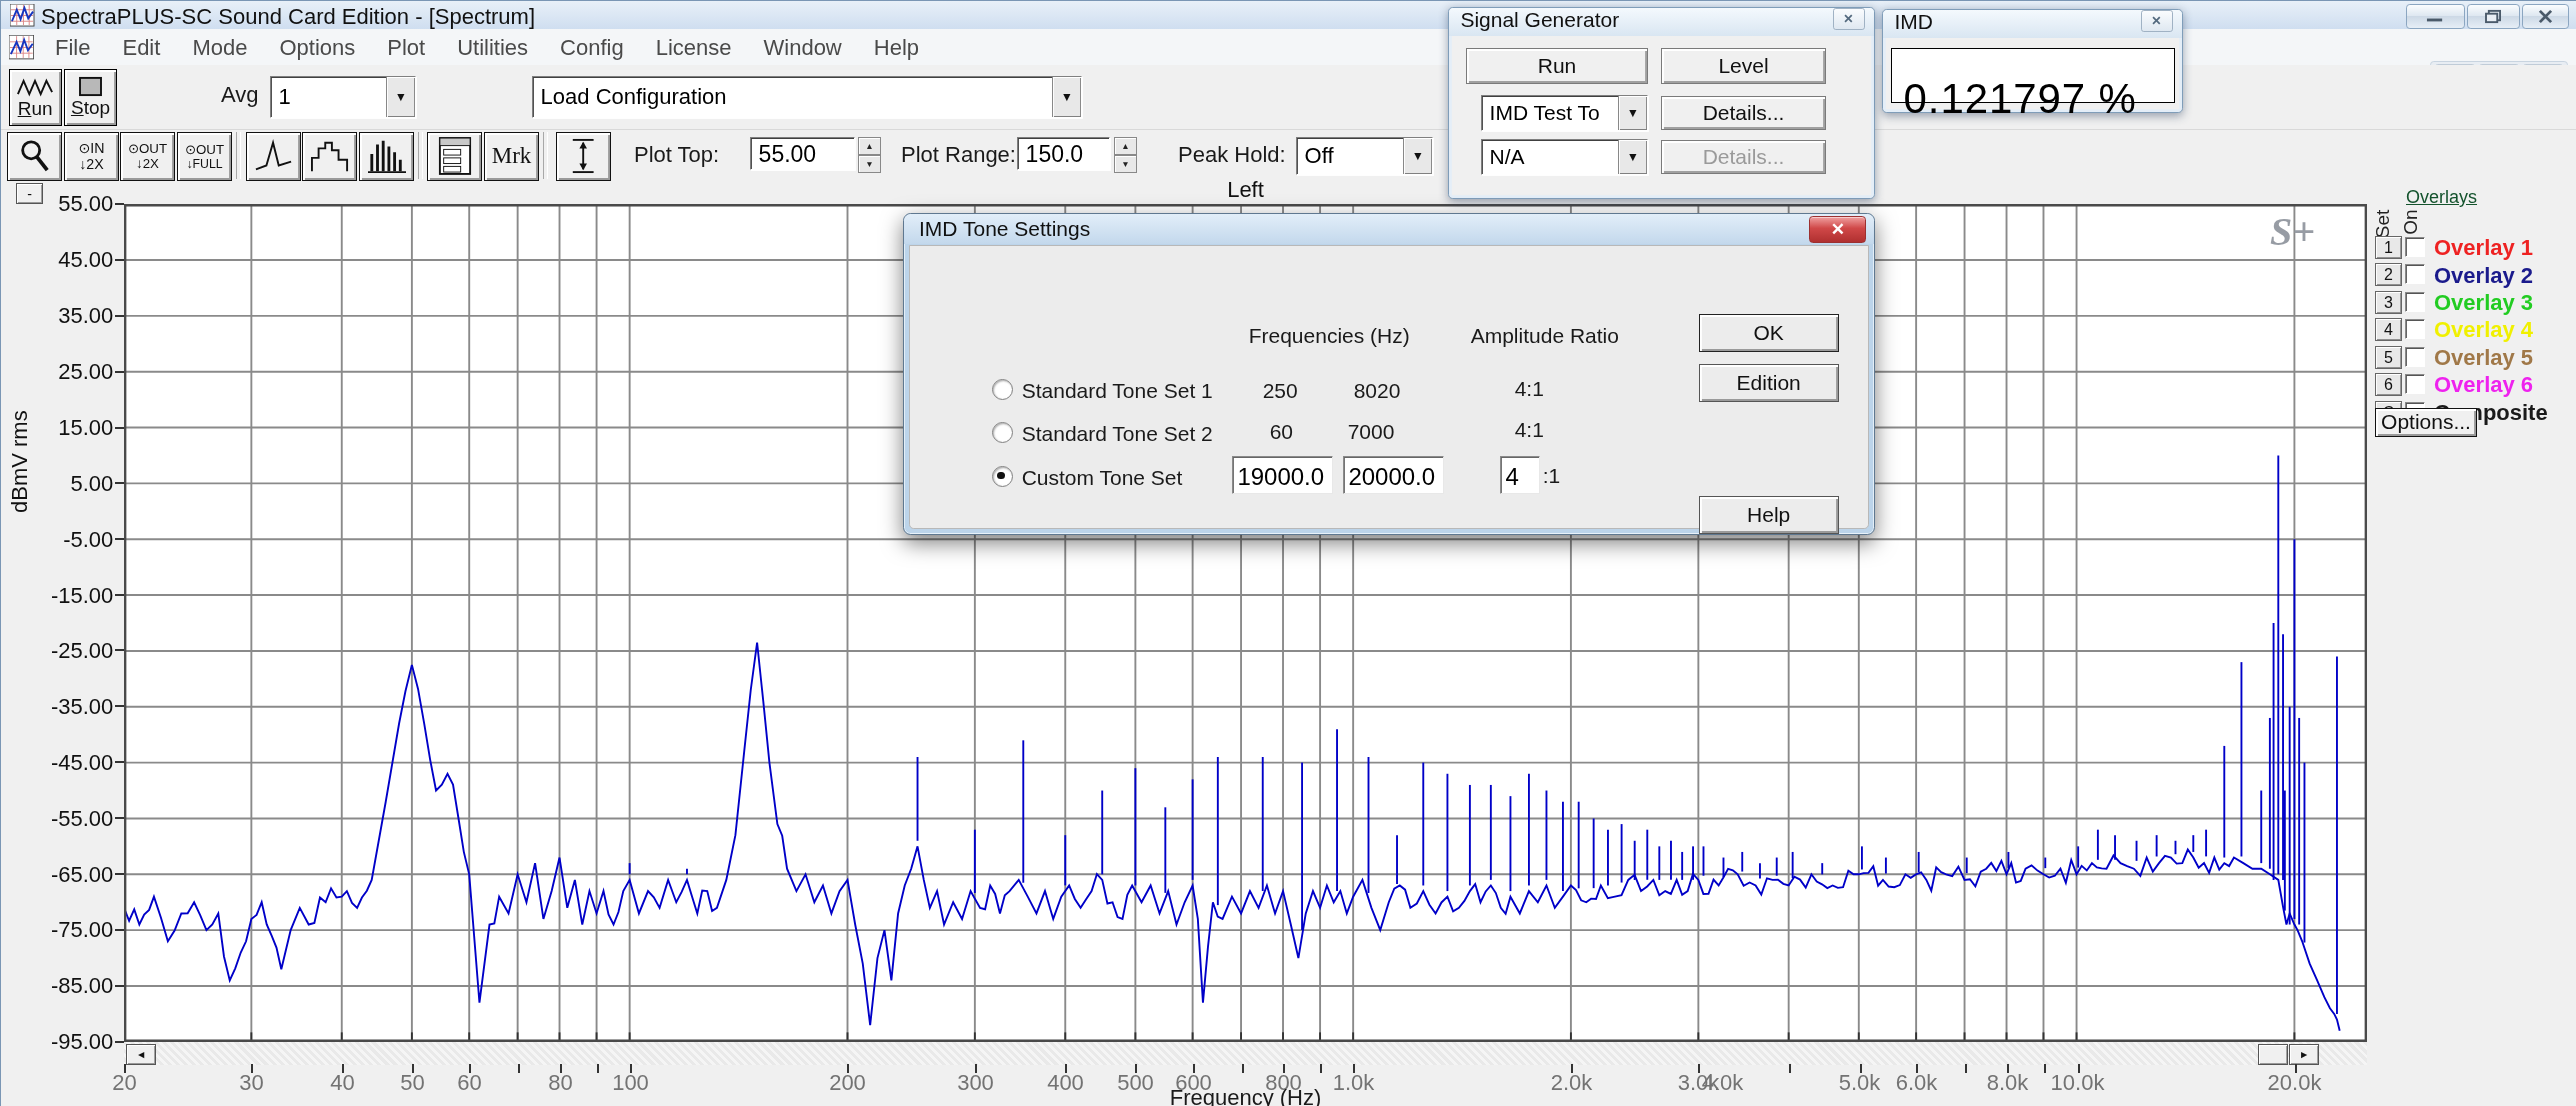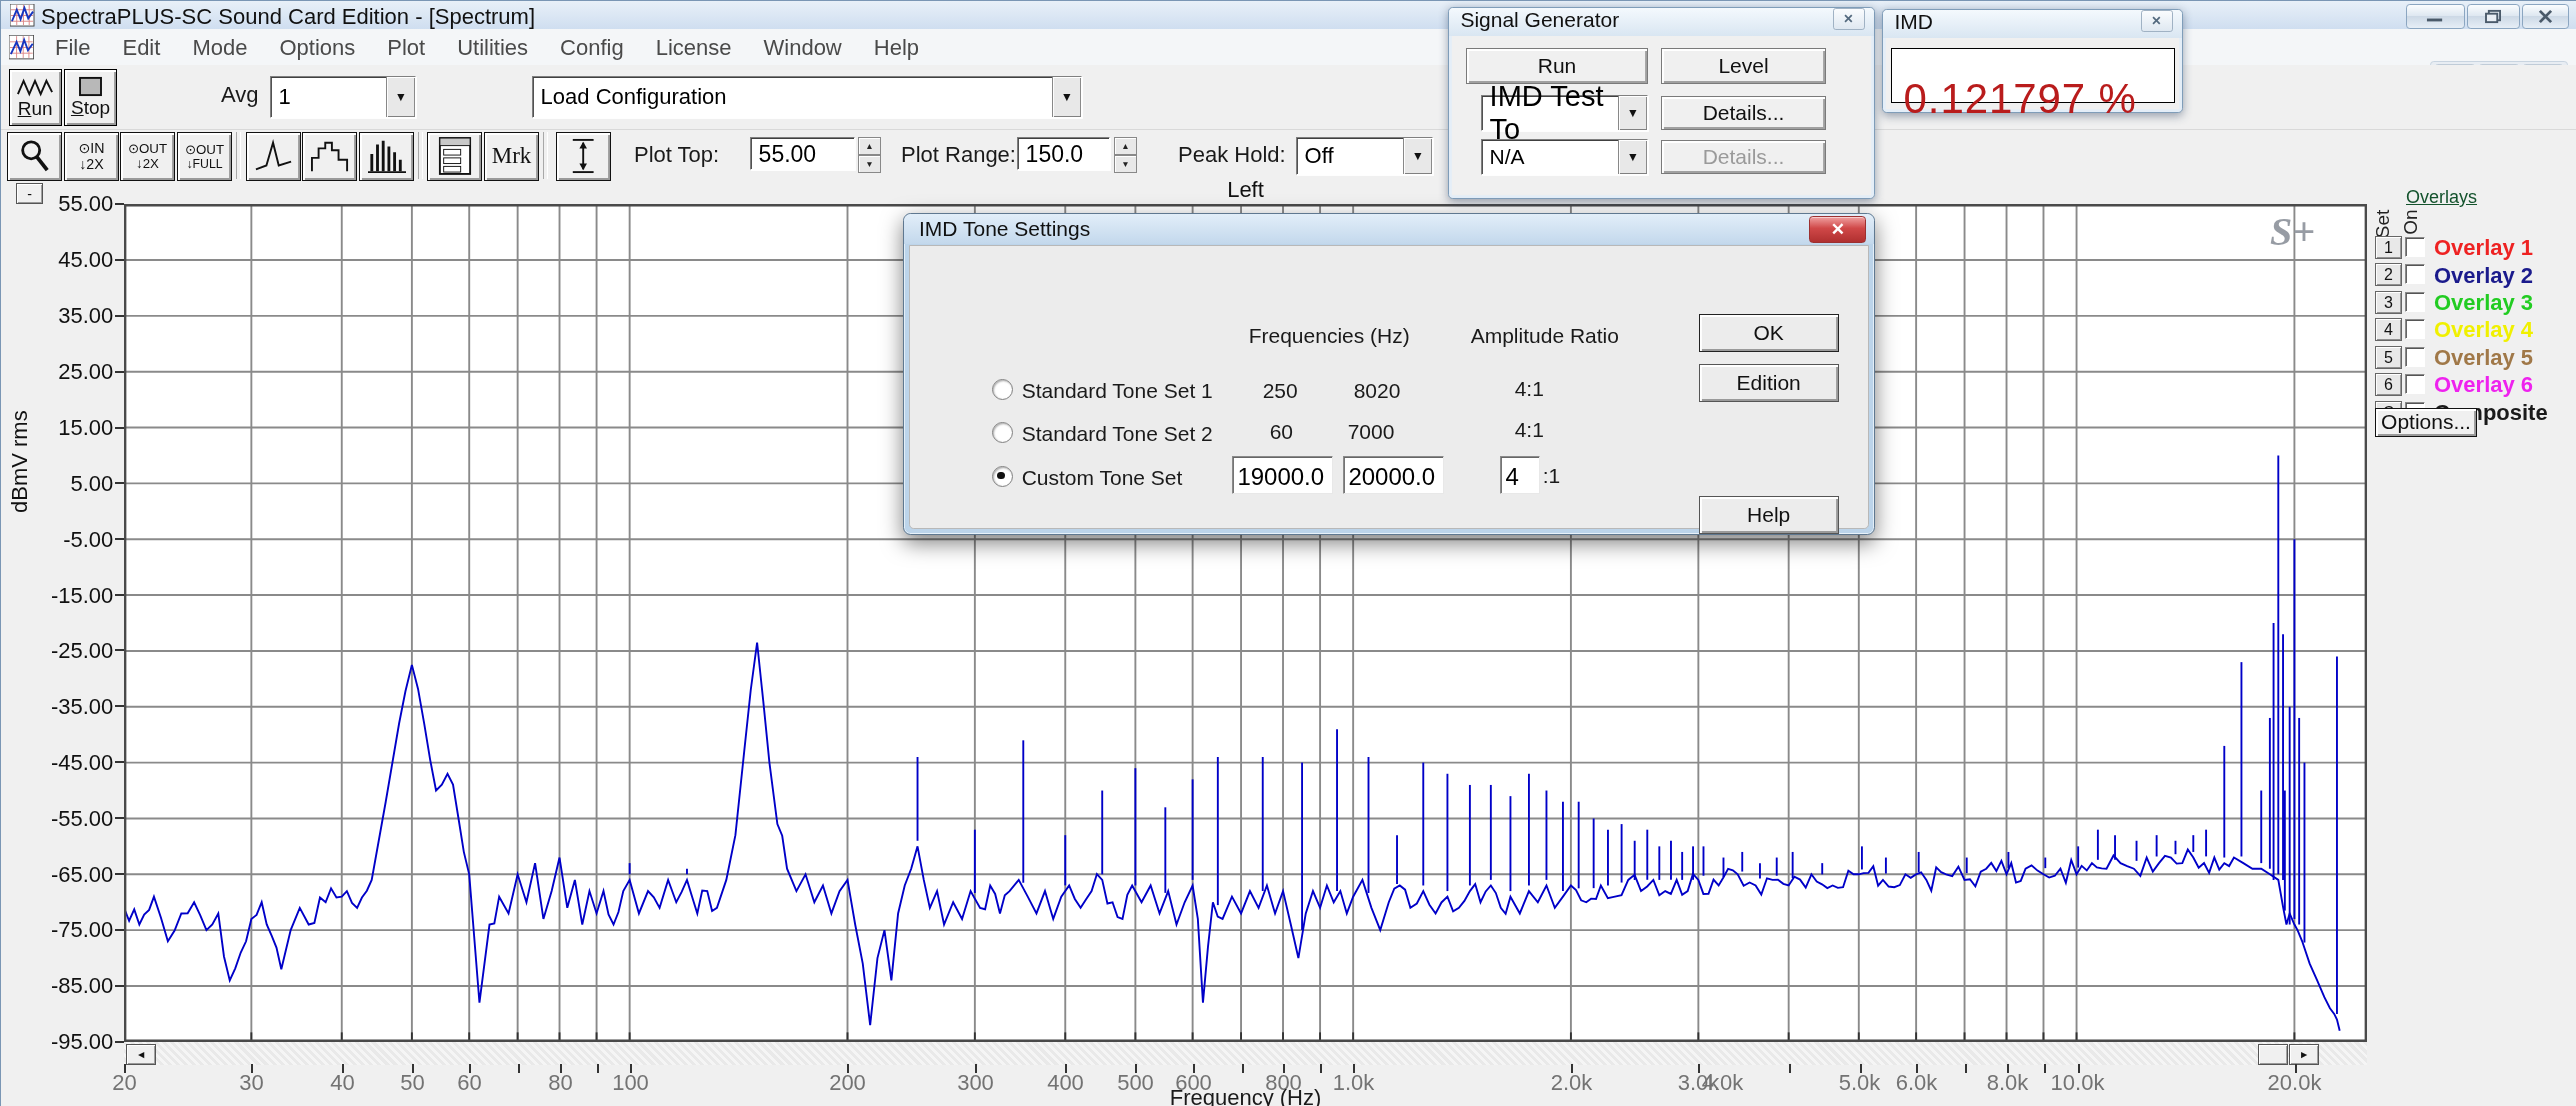--- a/index.html
+++ b/index.html
@@ -104,21 +104,21 @@
   .dlg-btn{position:absolute;background:#ececec;border:1.9px solid #222;
     box-shadow:inset 1.9px 1.9px 0 #fff,inset -1.9px -1.9px 0 #9a9a9a;
     display:flex;align-items:center;justify-content:center;font-size:21px;color:#111;}
   .dlg-btn.thin{border-width:0.9px;border-color:#555;}
   .dfield{position:absolute;background:#fff;border:1.9px solid #8a8a8a;border-right-color:#e8e8e8;border-bottom-color:#e8e8e8;
     box-shadow:inset 0.9px 0.9px 0 #666;font-size:24px;color:#000;padding:3.8px 0 0 4.7px;overflow:hidden;white-space:nowrap;
     font-family:"Liberation Sans",sans-serif;outline:none;}
   
   #imd-value-box{position:absolute;left:7.6px;top:38px;width:282px;height:53px;background:#fff;border:1.9px solid #000;
     display:flex;align-items:center;}
-  #imd-value{font-size:42px;color:#b91c1c;padding-left:12px;letter-spacing:0.9px;margin-top:48px;}
+  #imd-value{font-size:42px;color:#000000;padding-left:12px;letter-spacing:0.9px;margin-top:48px;}
 </style>
 </head>
 <body>
 
 <div id="app">
 
   <div class="abs" id="titlebar">
     <svg class="abs" style="left:8.5px;top:2.8px" width="25" height="23" viewBox="0 0 26 24">
       <rect x="0" y="0" width="25" height="23" fill="#fff" stroke="#444"></rect>
       <path d="M1 6 H24 M1 12 H24 M1 18 H24 M7 1 V22 M14 1 V22 M20 1 V22" stroke="#d88" stroke-width="1" fill="none"></path>
@@ -543,21 +543,21 @@
   <div class="abs txt" id="overlays-heading">Overlays</div>
 
   <div class="abs float-win" style="left:1447px;top:5.7px;width:425px;height:190px;z-index:20">
     <div class="fw-title">
       <span>Signal Generator</span>
       <span class="fw-close">✕</span>
     </div>
     <div class="abs push" style="left:17px;top:40px;width:180px;height:34px">Run</div>
     <div class="abs push" style="left:212px;top:40px;width:163px;height:34px">Level</div>
     <div class="abs combo" style="left:32px;top:87px;width:165px;height:34px">
-      <span class="val" style="font-size:29px">IMD Test To</span>
+      <span class="val" style="font-size:21px">IMD Test To</span>
       <span class="drop">▼</span>
     </div>
     <div class="abs push" style="left:212px;top:88px;width:163px;height:32px">Details...</div>
     <div class="abs combo" style="left:32px;top:131px;width:165px;height:34px">
       <span class="val" style="font-size:21px">N/A</span>
       <span class="drop">▼</span>
     </div>
     <div class="abs push disabled" style="left:212px;top:132px;width:163px;height:32px">Details...</div>
   </div>
 

